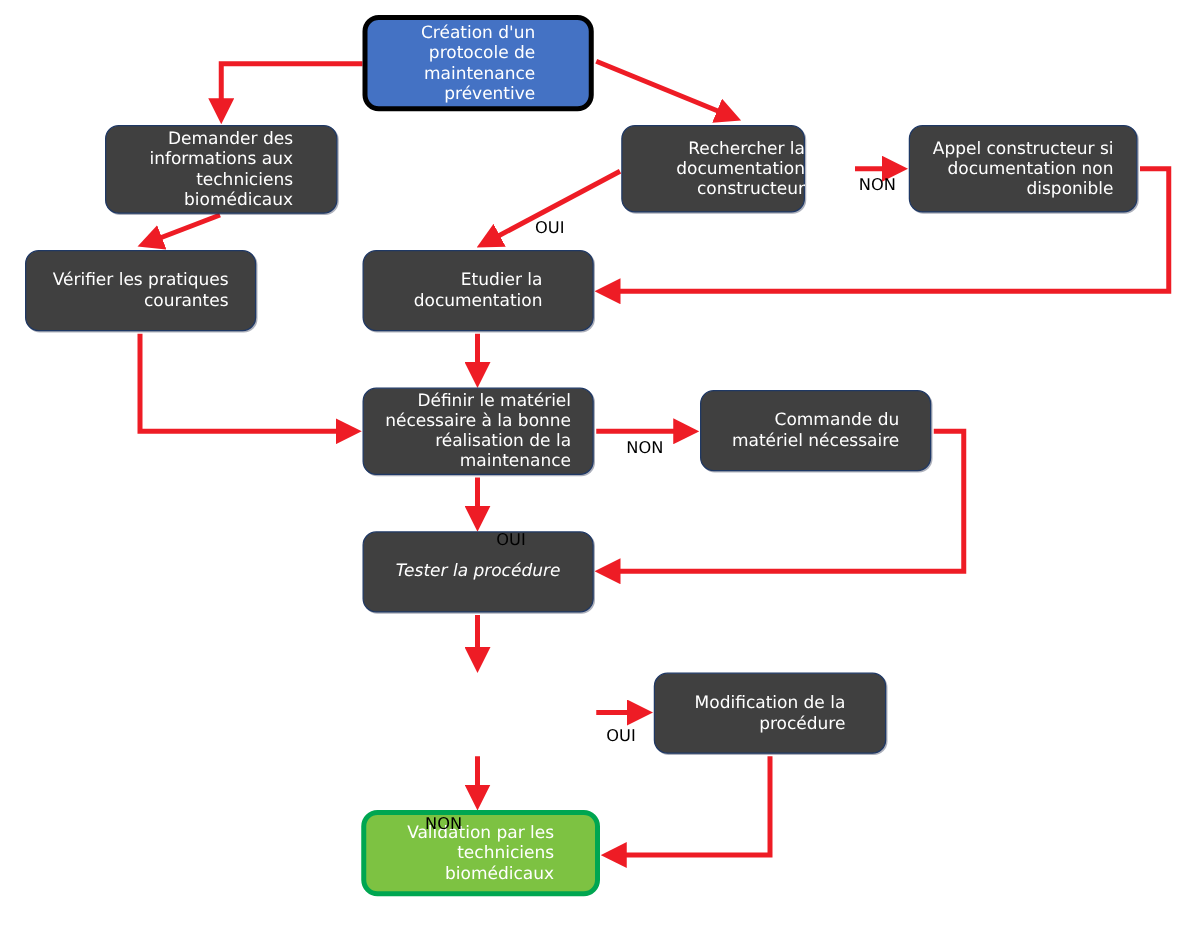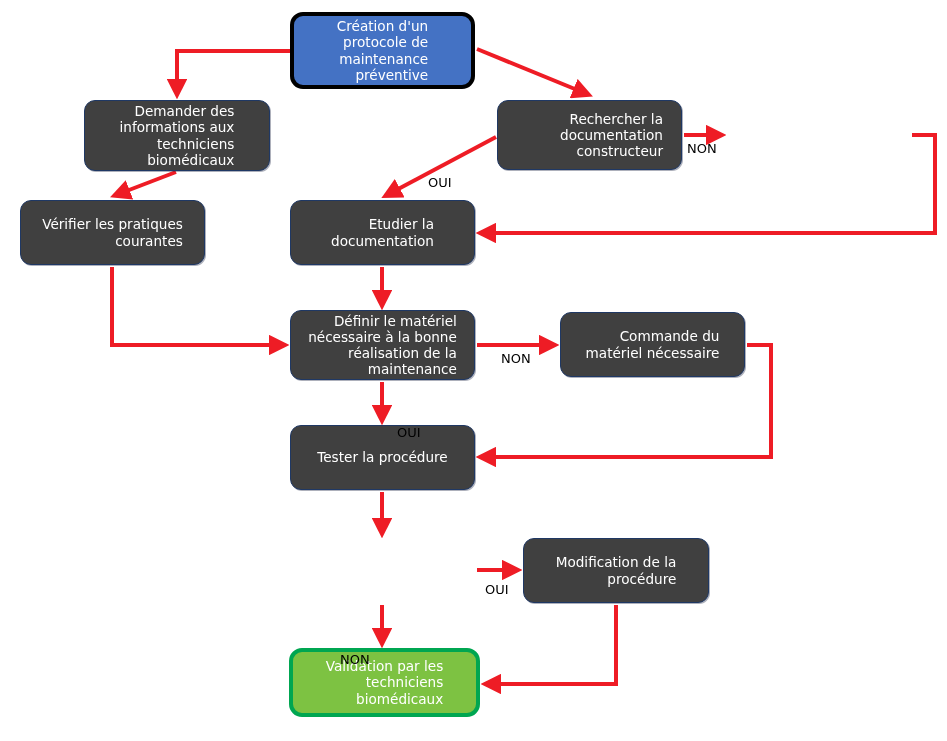--- a/index.html
+++ b/index.html
@@ -119,26 +119,31 @@
 préventive</div>
   </div>
 
   <div class="node node-process" style="left:84px;top:100px;width:186px;height:71px;">
     <div class="node-inner">Demander des
 informations aux
 techniciens
 biomédicaux</div>
   </div>
 
-  <div class="node node-process" style="left:497px;top:100px;width:185px;height:70px;padding-left:44px;">
+  <div class="node node-process" style="left:497px;top:100px;width:147px;height:70px;padding-left:44px;">
     <div class="node-inner">Rechercher la
 documentation
 constructeur</div>
   </div>
 
+  <div class="node node-process" style="left:727px;top:100px;width:183px;height:70px;">
+    <div class="node-inner">Appel constructeur si
+documentation non
+disponible</div>
+  </div>
 
   <div class="node node-process" style="left:20px;top:200px;width:185px;height:65px;">
     <div class="node-inner">Vérifier les pratiques
 courantes</div>
   </div>
 
   <div class="node node-process" style="left:290px;top:200px;width:185px;height:65px;">
     <div class="node-inner">Etudier la
 documentation</div>
   </div>
@@ -148,21 +153,21 @@
 nécessaire à la bonne
 réalisation de la
 maintenance</div>
   </div>
 
   <div class="node node-process" style="left:560px;top:312px;width:185px;height:65px;">
     <div class="node-inner">Commande du
 matériel nécessaire</div>
   </div>
 
-  <div class="node node-process" style="left:290px;top:425px;width:185px;height:65px;">
+  <div class="node node-process" style="left:290px;top:425px;width:185px;height:65px;font-style:italic;">
     <div class="node-inner">Tester la procédure</div>
   </div>
 
 
   <div class="node node-process" style="left:523px;top:538px;width:186px;height:65px;">
     <div class="node-inner">Modification de la
 procédure</div>
   </div>
 
   <div class="node node-end" style="left:289px;top:648px;width:191px;height:69px;">

